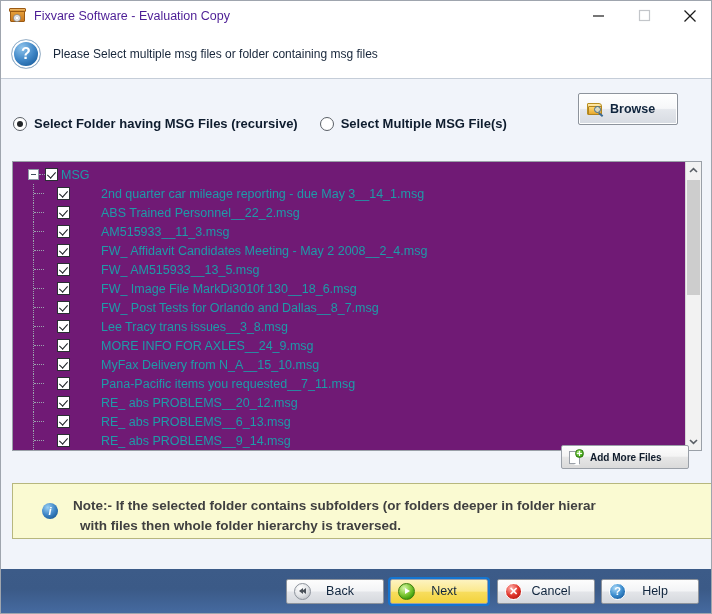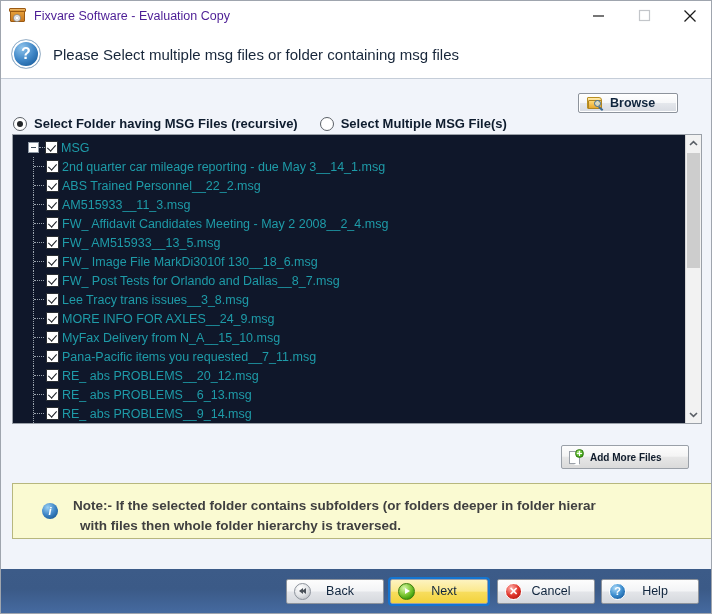--- a/index.html
+++ b/index.html
@@ -113,21 +113,21 @@
   }
   #header-help-icon span {
     color: #ffffff;
     font-size: 16px;
     font-weight: bold;
     line-height: 1;
     margin-top: -1px;
   }
   #header-title {
     margin-left: 12px;
-    font-size: 15px;
+    font-size: 12px;
     color: #17263a;
     white-space: nowrap;
   }
 
   
   #options-row {
     position: absolute;
     left: 0; top: 78px;
     width: 712px;
     height: 52px;
@@ -160,21 +160,21 @@
   }
   .radio-label {
     margin-left: 7px;
     font-size: 13px;
     font-weight: bold;
     color: #0e1c2e;
   }
   #browse-button {
     position: absolute;
     left: 577px; top: 92px;
-    width: 100px; height: 20px;
+    width: 100px; height: 32px;
     background: linear-gradient(#ffffff 0%, #f6f7f9 48%, #e4e7ec 52%, #d7dbe2 100%);
     border: 1px solid #8d939c;
     border-radius: 2px;
     box-sizing: border-box;
     display: flex;
     align-items: center;
     box-shadow: inset 0 0 0 1px #ffffff;
   }
   #browse-folder-icon {
     margin-left: 8px;
@@ -220,43 +220,43 @@
   #browse-label {
     margin-left: 6px;
     font-size: 12.5px;
     font-weight: bold;
     color: #10253d;
   }
 
   
   #tree-panel {
     position: absolute;
-    left: 11px; top: 133px;
+    left: 11px; top: 160px;
     width: 690px; height: 290px;
-    background: #0f172a;
+    background: #701a75;
     border: 1px solid #9aa0a8;
     box-sizing: border-box;
     overflow: hidden;
   }
   #tree-scroll-area {
     position: absolute;
     left: 0; top: 0;
     width: 672px;
     height: 288px;
     overflow: hidden;
   }
   .tree-root-row,
   .tree-child-row {
     display: flex;
     align-items: center;
     height: 19px;
     white-space: nowrap;
   }
   .tree-root-row { padding-left: 15px; }
-  .tree-child-row { padding-left: 33px; position: relative; }
+  .tree-child-row { padding-left: 44px; position: relative; gap: 28px; }
 
   .expander {
     width: 11px; height: 11px;
     border: 1px solid #8f9aa6;
     background: #ffffff;
     box-sizing: border-box;
     position: relative;
     flex: 0 0 auto;
   }
   .expander::before {

